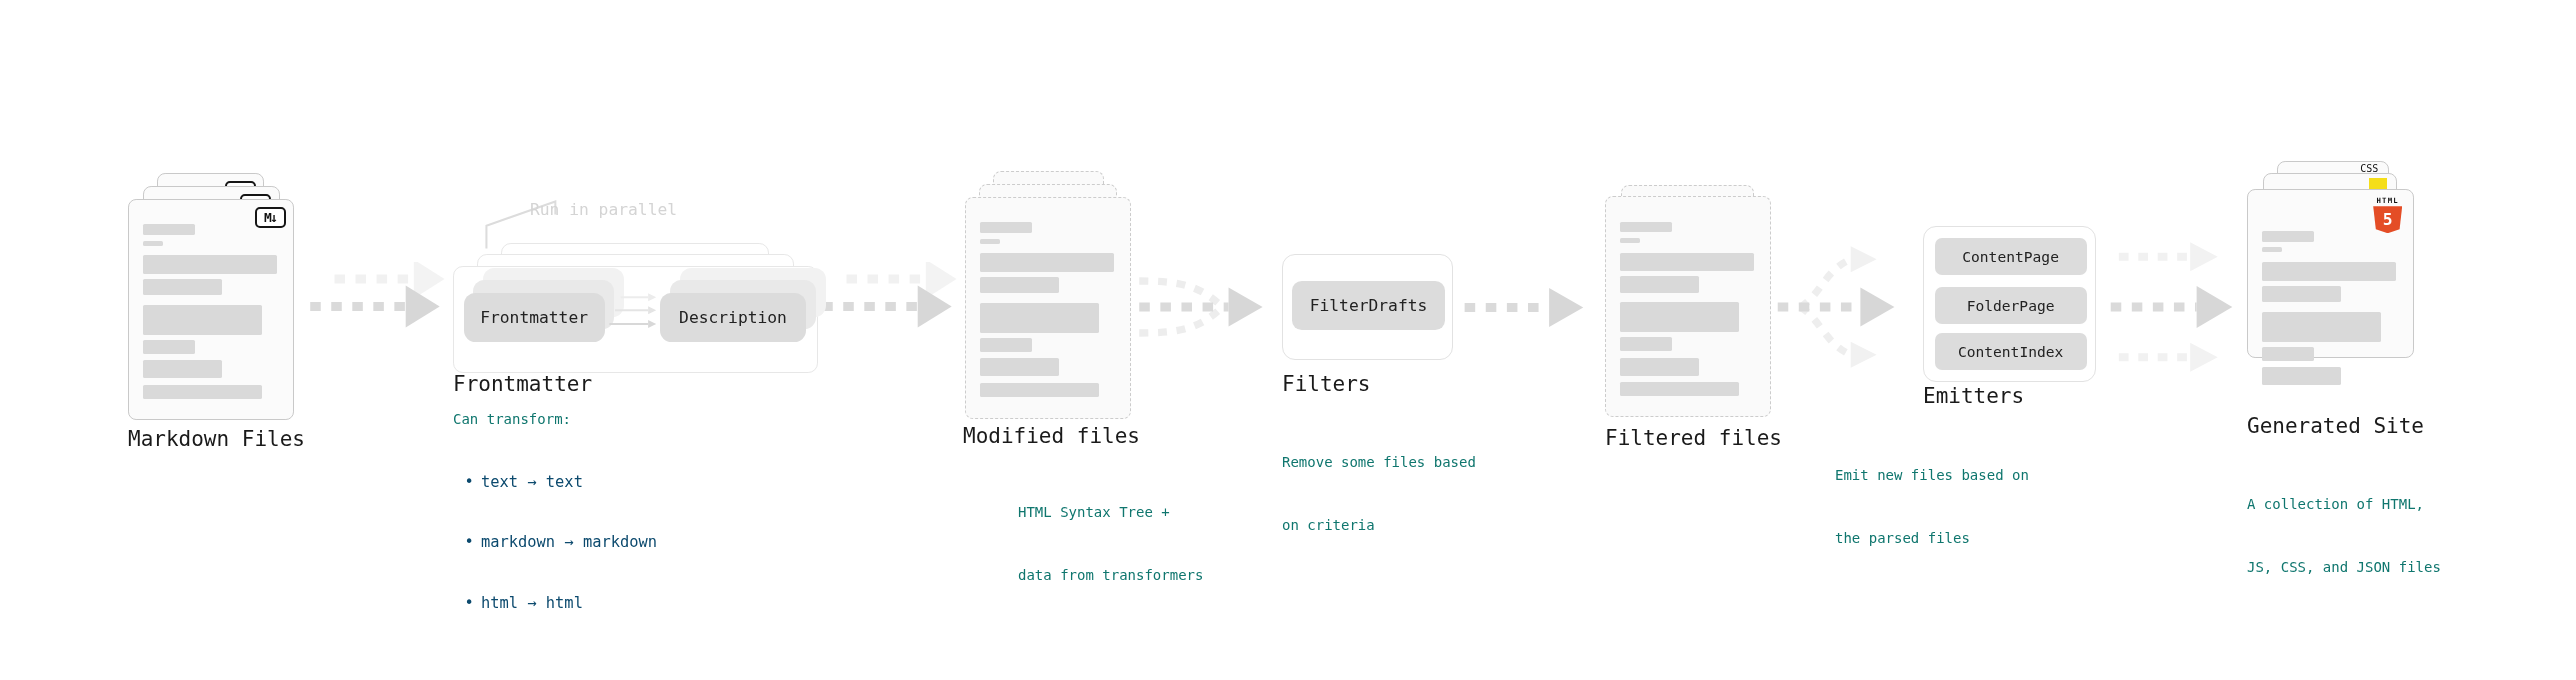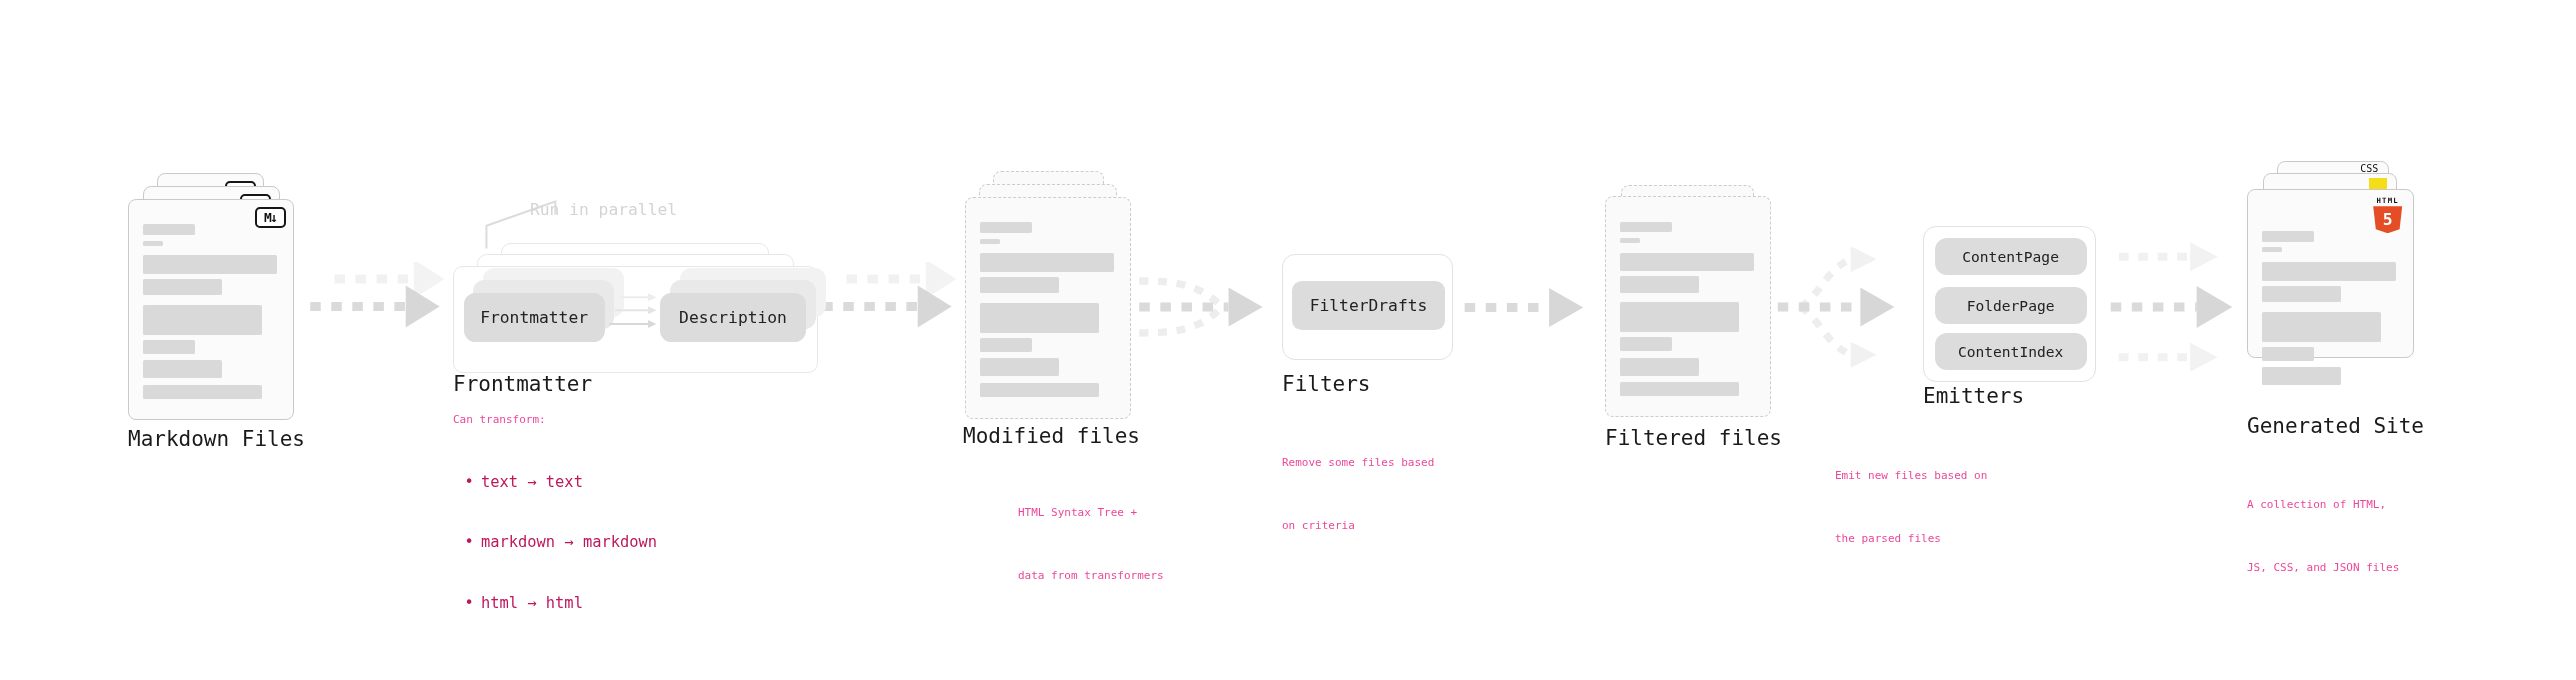--- a/index.html
+++ b/index.html
@@ -33,27 +33,27 @@
                  clip-path:polygon(0 0,100% 0,91% 85%,50% 100%,9% 85%);
                  display:flex;align-items:center;justify-content:center;color:#fff;font-size:16.3px;font-weight:bold;}
 
   
   .panel{position:absolute;background:#ffffff;border:1.6px solid #e7e7e7;border-radius:9.8px;box-sizing:border-box;}
   .frame{position:absolute;background:#ffffff;border:1.6px solid #e2e2e2;border-radius:13px;box-sizing:border-box;}
   .pill{position:absolute;background:#dcdcdc;border-radius:11.4px;display:flex;align-items:center;
         justify-content:center;font-size:16.3px;color:#222;box-sizing:border-box;}
   .pill.ghost1{background:#e9e9e9;}
   .pill.ghost2{background:#f2f2f2;}
-  .pill.small{border-radius:12px;font-size:14.6px;}
+  .pill.small{border-radius:7px;font-size:14.6px;}
 
   
   .title{position:absolute;font-size:21px;color:#1a1a1a;white-space:pre;}
-  .subtitle{position:absolute;font-size:11px;color:#ec4899;line-height:21px;white-space:pre;}
+  .subtitle{position:absolute;font-size:14px;color:#0f766e;line-height:21px;white-space:pre;}
   .note{position:absolute;font-size:16.3px;color:#d4d4d4;white-space:pre;}
-  .bullets{position:absolute;font-size:15.4px;color:#be185d;line-height:20.3px;white-space:pre;}
+  .bullets{position:absolute;font-size:15.4px;color:#0c4a6e;line-height:20.3px;white-space:pre;}
   .bullet-line .dot{margin:0 7.3px 0 11.4px;}
 </style>
 </head>
 <body>
 
 <div class="canvas">
 
   <div class="abs" style="left:128px;top:173px;width:195px;height:252px;">
     <div class="card" style="left:29px;top:0;width:107px;height:73px;z-index:1;">
       <div class="md-badge">M↓</div>

